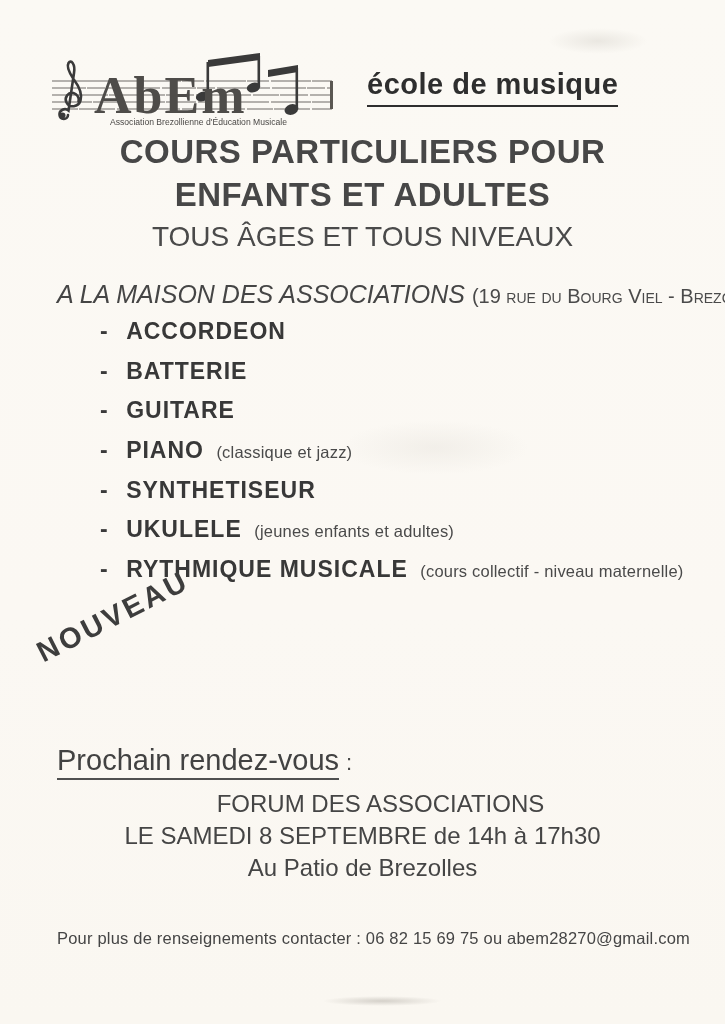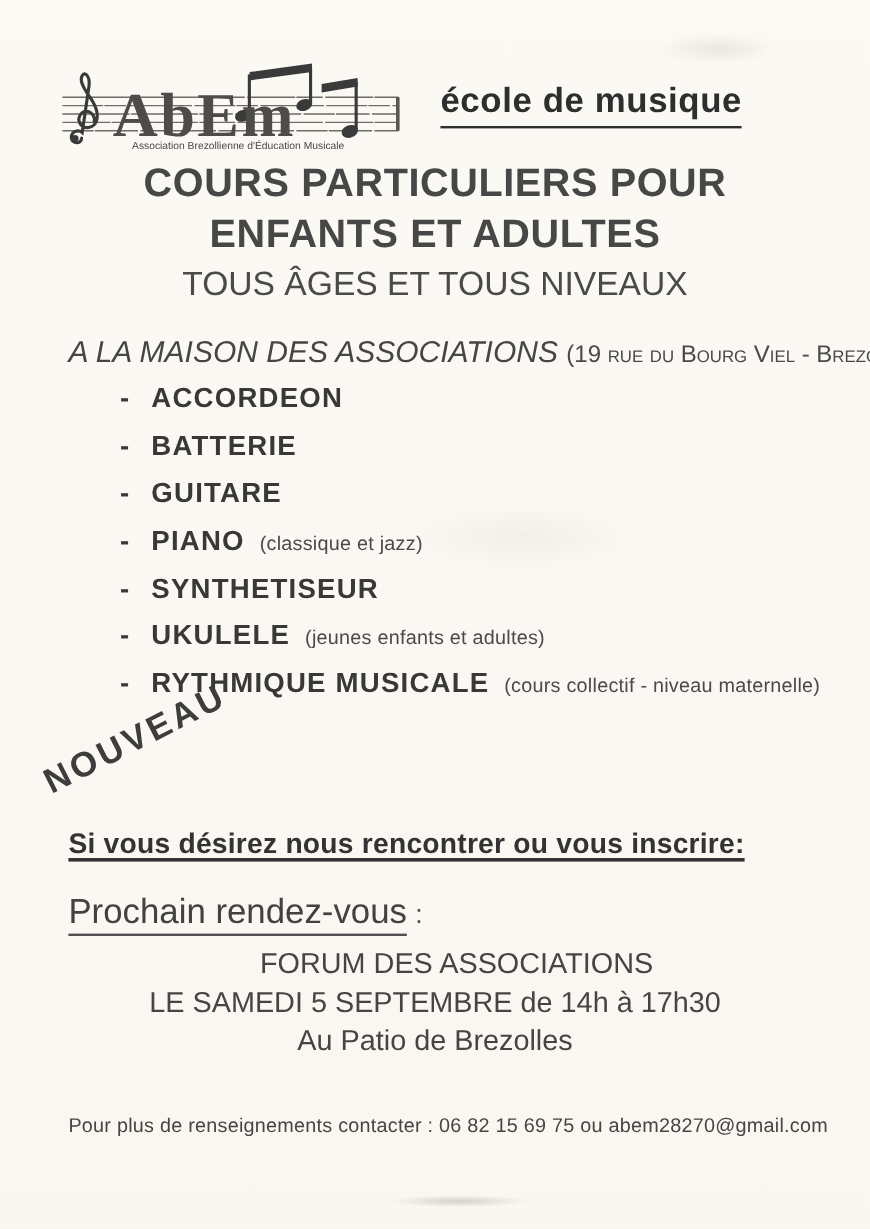--- a/index.html
+++ b/index.html
@@ -154,29 +154,28 @@
     <span class="course-note">(jeunes enfants et adultes)</span>
   </div>
   <div class="course-row" style="top:556px">
     <span class="course-dash">-</span>
     <span class="course-name">RYTHMIQUE MUSICALE</span>
     <span class="course-note">(cours collectif - niveau maternelle)</span>
   </div>
 
   <div class="new-badge">NOUVEAU</div>
 
-  <div class="meet-heading">Si vous désirez nous rencontrer ou vous inscrire:</div>
 
   <div class="next-line">
     <span class="next-label">Prochain rendez-vous</span><span class="next-colon">:</span>
   </div>
 
   <div class="event-block">
     <div class="event-name">FORUM DES ASSOCIATIONS</div>
-    <div class="event-date">LE SAMEDI 5 SEPTEMBRE de 14h à 17h30</div>
+    <div class="event-date">LE SAMEDI 8 SEPTEMBRE de 14h à 17h30</div>
     <div class="event-place">Au Patio de Brezolles</div>
   </div>
 
   <div class="footer-contact">Pour plus de renseignements contacter :  06 82 15 69 75 ou abem28270@gmail.com</div>
 
   <div class="smudge smudge-bottom"></div>
   <div class="smudge smudge-topright"></div>
   <div class="smudge smudge-mid"></div>
 
 </div>

